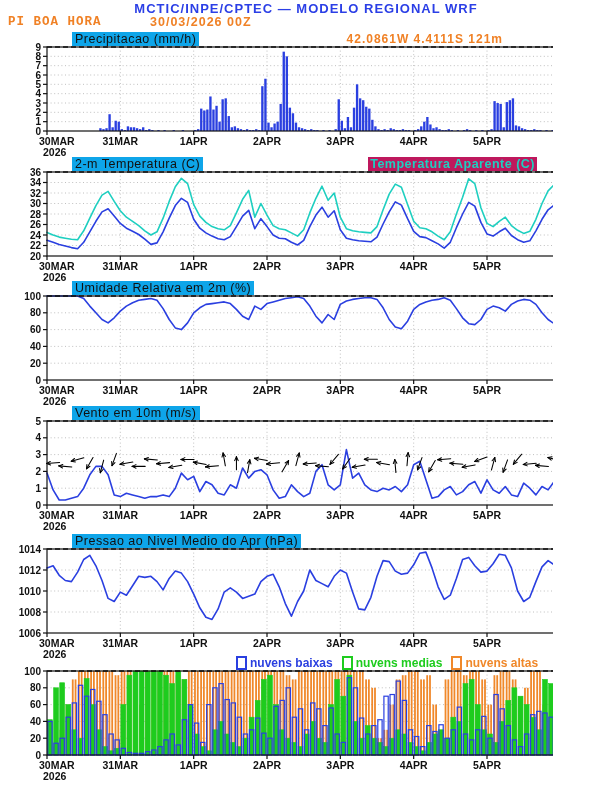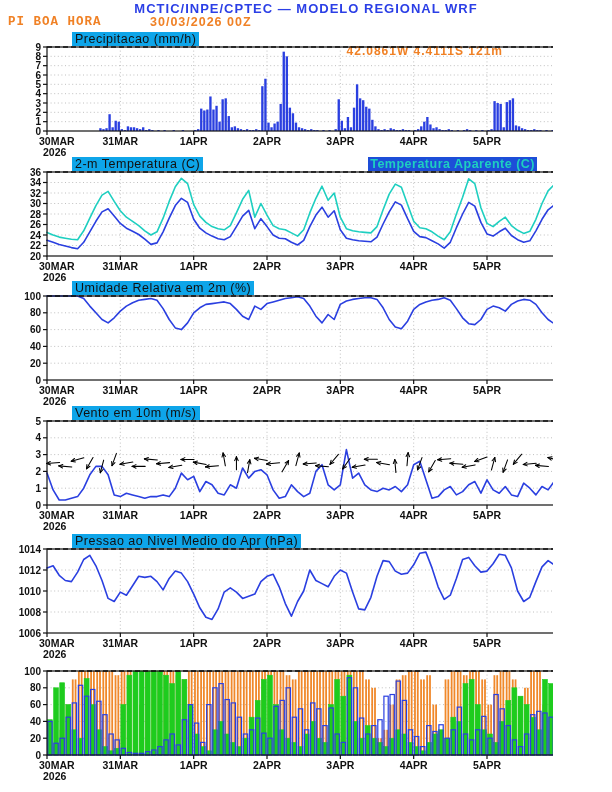--- a/index.html
+++ b/index.html
@@ -2,24 +2,24 @@
 <html><head>
 <meta charset="utf-8">
 <style>
   html,body{margin:0;padding:0;background:#fff;}
   .page{position:relative;width:553px;height:792px;background:#fff;overflow:hidden;
         font-family:"Liberation Sans",sans-serif;}
   .hdr1{position:absolute;top:1px;left:0;width:612px;text-align:center;
         font-size:13px;font-weight:bold;letter-spacing:1px;}
   .hdr2-station{position:absolute;top:15px;left:8px;font-size:12.5px;font-weight:bold;letter-spacing:1px;}
   .hdr2-run{position:absolute;top:15px;left:150px;font-size:12.5px;font-weight:bold;letter-spacing:1px;}
-  .loc-note{position:absolute;top:32px;right:50px;font-size:12px;font-weight:bold;letter-spacing:1px;margin-top:12px;}
+  .loc-note{position:absolute;top:32px;right:50px;font-size:12px;font-weight:bold;letter-spacing:1px;}
   .ptitle{position:absolute;left:72px;font-size:12.5px;font-weight:normal;color:#111;
           letter-spacing:0.5px;background:#0ea5e9;padding:0 3px;white-space:nowrap;}
-  .rlabel{position:absolute;right:16px;font-size:12.5px;font-weight:bold;letter-spacing:0.5px;background:#1d4ed8;padding:0 2px;}
+  .rlabel{position:absolute;right:16px;font-size:12.5px;font-weight:bold;letter-spacing:0.5px;background:#be185d;padding:0 2px;}
   .legend{position:absolute;left:236px;top:656px;display:flex;gap:9px;font-size:12px;font-weight:bold;background:#fff;}
   .leg-item{display:flex;align-items:center;gap:3px;white-space:nowrap;}
   .leg-box{display:inline-block;width:7px;height:10px;border:2px solid #000;background:#fff;}
   svg{position:absolute;top:0;left:0;}
   .grid{stroke:#b9b9b9;stroke-width:0.9;stroke-dasharray:1 2.6;fill:none;}
   .frame{fill:none;stroke:#111;stroke-width:1.2;}
   .frametop{stroke:#111;stroke-width:1.4;stroke-dasharray:5 3;}
   .tick{stroke:#111;stroke-width:1.2;}
   .ylab{font:bold 10px "Liberation Sans",sans-serif;fill:#111;}
   .xlab{font:bold 10.5px "Liberation Sans",sans-serif;fill:#111;}
@@ -34,20 +34,34 @@
   <div class="hdr2-run" style="color: rgb(240, 129, 37);">30/03/2026 00Z</div>
   <div class="loc-note" style="color: rgb(240, 129, 37);">42.0861W 4.4111S 121m</div>
 
   <div class="ptitle" style="top:32px">Precipitacao (mm/h)</div>
   <div class="ptitle" style="top:157px">2-m Temperatura (C)</div>
   <div class="rlabel" style="top: 157px; color: rgb(30, 207, 192);">Temperatura Aparente (C)</div>
   <div class="ptitle" style="top:281px">Umidade Relativa em 2m (%)</div>
   <div class="ptitle" style="top:406px">Vento em 10m (m/s)</div>
   <div class="ptitle" style="top:534px">Pressao ao Nivel Medio do Apr (hPa)</div>
 
+  <div class="legend">
+    <span class="leg-item" style="color: rgb(42, 63, 224);">
+      <span class="leg-box" style="border-color: rgb(42, 63, 224);"></span>
+      <span>nuvens baixas</span>
+    </span>
+    <span class="leg-item" style="color: rgb(30, 204, 30);">
+      <span class="leg-box" style="border-color: rgb(30, 204, 30);"></span>
+      <span>nuvens medias</span>
+    </span>
+    <span class="leg-item" style="color: rgb(240, 136, 42);">
+      <span class="leg-box" style="border-color: rgb(240, 136, 42);"></span>
+      <span>nuvens altas</span>
+    </span>
+  </div>
 
   <svg id="plots" width="612" height="792">
       <g>
         <line x1="120.33333333333333" y1="47" x2="120.33333333333333" y2="131" class="grid"></line>
         <line x1="193.66666666666666" y1="47" x2="193.66666666666666" y2="131" class="grid"></line>
         <line x1="267" y1="47" x2="267" y2="131" class="grid"></line>
         <line x1="340.3333333333333" y1="47" x2="340.3333333333333" y2="131" class="grid"></line>
         <line x1="413.6666666666667" y1="47" x2="413.6666666666667" y2="131" class="grid"></line>
         <line x1="487" y1="47" x2="487" y2="131" class="grid"></line>
         <line x1="560.3333333333334" y1="47" x2="560.3333333333334" y2="131" class="grid"></line>

